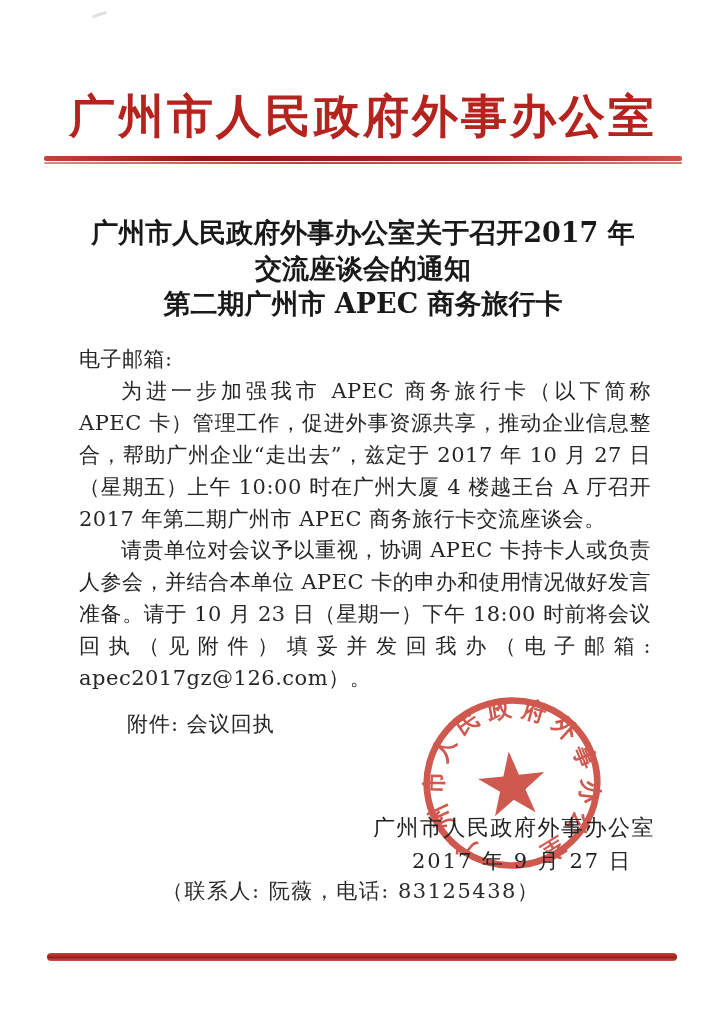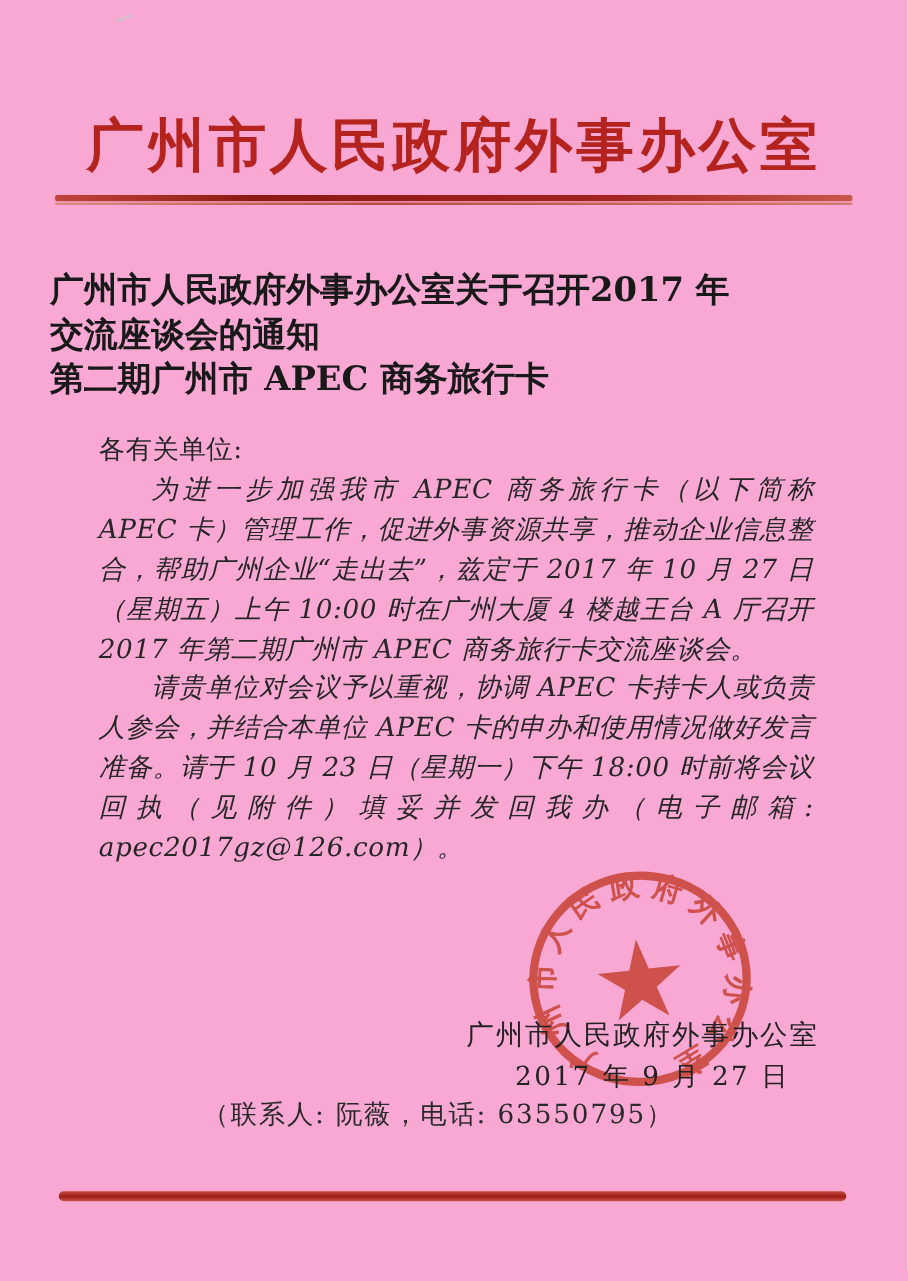--- a/index.html
+++ b/index.html
@@ -7,21 +7,21 @@
     --seal-red:#cc4a41;
     --text-black:#262626;
   }
   *{margin:0;padding:0;box-sizing:border-box;}
   html,body{background:#e9e9e9;}
   body{font-family:"DejaVu Serif","Liberation Serif",serif;}
   .page{
     position:relative;
     width:726px;height:1025px;
     margin:0 auto;
-    background:#f9a8d4;
+    background:#ffffff;
     overflow:hidden;
   }
   .scan-mark{
     position:absolute;top:13px;left:92px;
     width:15px;height:3px;background:#c6c6c6;
     transform:rotate(-18deg);opacity:.55;border-radius:2px;
   }
   .org-header{
     position:absolute;top:86px;left:0;right:0;
     text-align:center;
@@ -38,31 +38,32 @@
     background:linear-gradient(to right,#c0443a,#8e1812 25%,#a32420 70%,#c9554b);
     border-radius:2px;
   }
   .header-rule .thin{
     height:2px;margin-top:1px;
     background:linear-gradient(to right,#d98c83,#b84a40 40%,#d07c72);
     border-radius:1px;
   }
   .doc-title{
     position:absolute;top:215px;left:40px;right:40px;
+    text-align:center;
     font-size:27px;line-height:35.5px;
     font-weight:700;color:#191919;
   }
   .body-text{
     position:absolute;top:344px;left:79px;width:572px;
     font-size:21px;line-height:31.9px;
     color:var(--text-black);
     text-align:justify;
     letter-spacing:.5px;
   }
-  .body-text p.indent{text-indent:2em;font-style:italic;}
+  .body-text p.indent{text-indent:2em;}
   .attachment-line{
     position:absolute;top:710px;left:127px;
     font-size:21px;color:var(--text-black);
     letter-spacing:1px;
   }
   .seal{
     position:absolute;top:692px;left:416px;
     width:192px;height:182px;
     opacity:.92;
     pointer-events:none;
@@ -102,42 +103,43 @@
     <div class="thin"></div>
   </div>
 
   <div class="doc-title">
     <div>广州市人民政府外事办公室关于召开2017 年</div>
     <div>交流座谈会的通知</div>
     <div>第二期广州市 APEC 商务旅行卡</div>
   </div>
 
   <div class="body-text">
-    <p>各有关单位:</p>
+    <p>电子邮箱:</p>
     <p class="indent">为进一步加强我市 APEC 商务旅行卡（以下简称 APEC 卡）管理工作，促进外事资源共享，推动企业信息整合，帮助广州企业“走出去”，兹定于 2017 年 10 月 27 日（星期五）上午 10:00 时在广州大厦 4 楼越王台 A 厅召开 2017 年第二期广州市 APEC 商务旅行卡交流座谈会。</p>
     <p class="indent">请贵单位对会议予以重视，协调 APEC 卡持卡人或负责人参会，并结合本单位 APEC 卡的申办和使用情况做好发言准备。请于 10 月 23 日（星期一）下午 18:00 时前将会议回执（见附件）填妥并发回我办（电子邮箱: apec2017gz@126.com）。</p>
   </div>
 
+  <div class="attachment-line">附件: 会议回执</div>
 
   <div class="seal">
     <svg viewBox="0 0 200 192" width="192" height="182">
       <g transform="rotate(-6 100 96)">
         <ellipse cx="100" cy="96" rx="90" ry="87" fill="none" stroke="#cc4a41" stroke-width="7"></ellipse>
         <text x="100" y="124" text-anchor="middle" font-size="80" fill="#cc4a41">★</text>
         <defs>
           <path id="sealArc" d="M 57.6,156.6 A 74,72 0 1 1 119.2,167.2" fill="none"></path>
         </defs>
         <text font-size="25" fill="#cc4a41" font-weight="700">
           <textPath href="#sealArc" startOffset="0" textLength="392" lengthAdjust="spacing">广州市人民政府外事办公室</textPath>
         </text>
       </g>
     </svg>
   </div>
 
   <div class="signature-org">广州市人民政府外事办公室</div>
 
   <div class="signature-date">2017 年 9 月 27 日</div>
 
-  <div class="contact-line">（联系人: 阮薇，电话: 63550795）</div>
+  <div class="contact-line">（联系人: 阮薇，电话: 83125438）</div>
 
   <div class="bottom-rule"></div>
 
 </div>
 
 </body></html>

